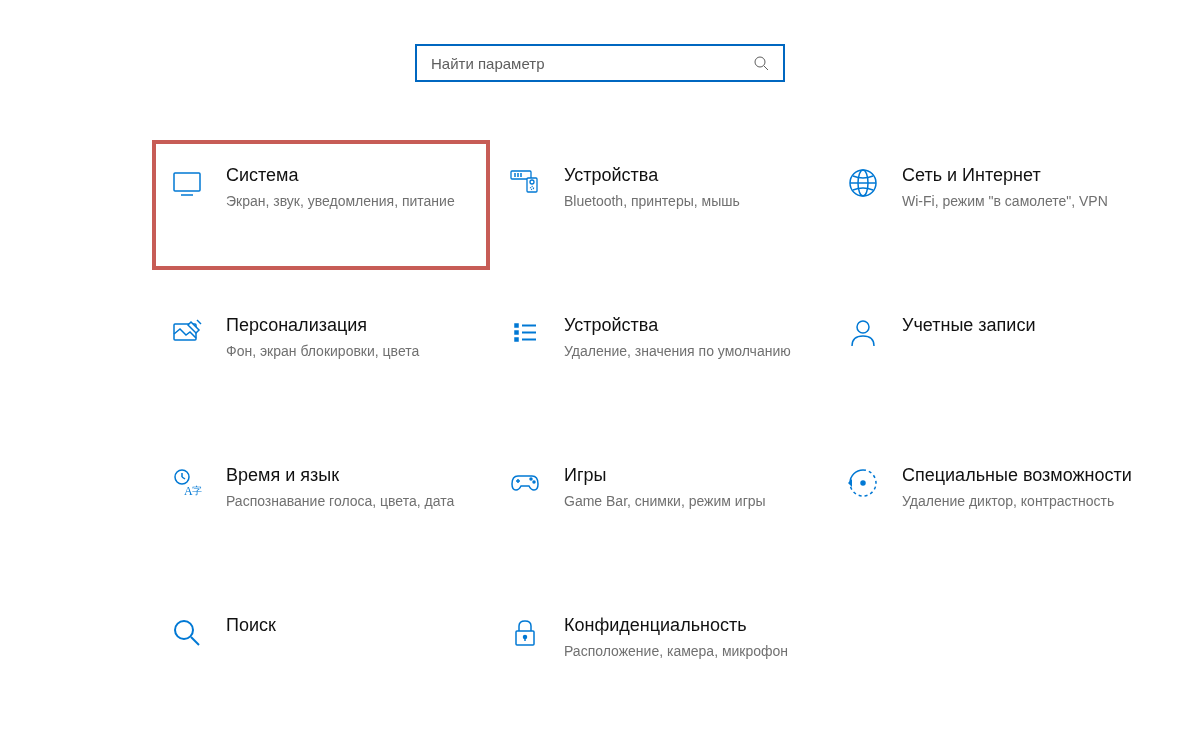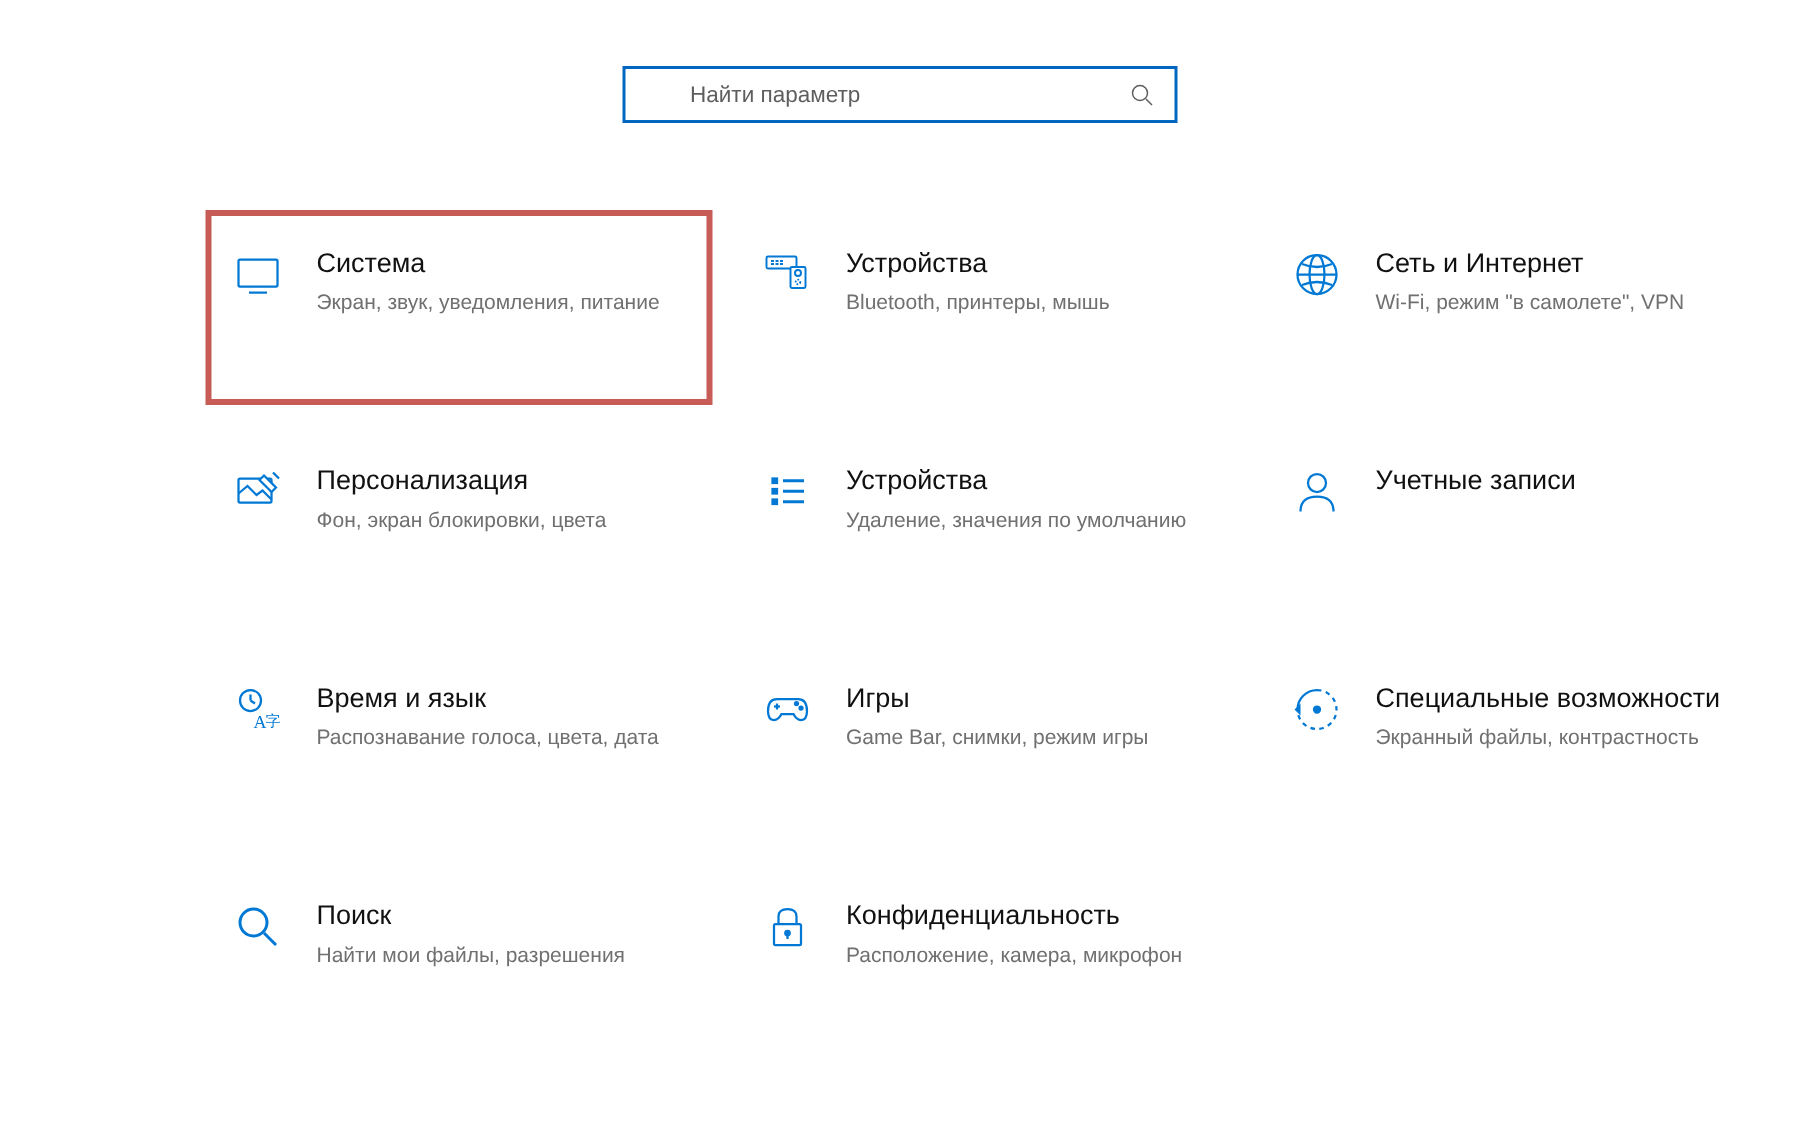--- a/index.html
+++ b/index.html
@@ -34,42 +34,40 @@
     }
 
     .search-box input {
       flex: 1;
       border: none;
       outline: none;
       font-size: 15px;
       color: #5e5e5e;
       font-family: inherit;
       background: transparent;
-      margin-left: 29px;
     }
 
     .search-box input::placeholder {
       color: #5e5e5e;
     }
 
     .search-icon {
       width: 16px;
       height: 16px;
       flex-shrink: 0;
     }
 
     .categories-grid {
       display: grid;
       grid-template-columns: repeat(3, 338px);
       column-gap: 0;
       row-gap: 20px;
       justify-content: center;
       padding: 0 0 0 0;
       margin-left: 118px;
-      gap: 15px;
     }
 
     .category-item {
       display: flex;
       align-items: flex-start;
       gap: 22px;
       padding: 24px 18px 40px 18px;
       cursor: pointer;
       min-height: 130px;
       position: relative;
@@ -261,34 +259,33 @@
     <span class="category-icon">
       <svg viewBox="0 0 34 34" fill="none" stroke="#0078d4" stroke-width="1.5">
         <path d="M17 4 A13 13 0 1 1 4 17" stroke-dasharray="3 3"></path>
         <path d="M17 4 A13 13 0 0 0 4 17"></path>
         <polygon points="6,13 2,17 6,21" fill="#0078d4" stroke="none"></polygon>
         <circle cx="17" cy="17" r="2" fill="#0078d4"></circle>
       </svg>
     </span>
     <div class="category-text">
       <div class="category-title">Специальные возможности</div>
-      <div class="category-desc">Экранный файлы, контрастность</div>
+      <div class="category-desc">Удаление диктор, контрастность</div>
     </div>
   </div>
 
   <div class="category-item">
     <span class="category-icon">
       <svg viewBox="0 0 34 34" fill="none" stroke="#0078d4" stroke-width="2">
         <circle cx="14" cy="14" r="9"></circle>
         <line x1="21" y1="21" x2="29" y2="29"></line>
       </svg>
     </span>
     <div class="category-text">
       <div class="category-title">Поиск</div>
-      <div class="category-desc">Найти мои файлы, разрешения</div>
     </div>
   </div>
 
   <div class="category-item">
     <span class="category-icon">
       <svg viewBox="0 0 34 34" fill="none" stroke="#0078d4" stroke-width="1.5">
         <rect x="8" y="15" width="18" height="14" rx="1"></rect>
         <path d="M11 15 L11 10 Q11 5 17 5 Q23 5 23 10 L23 15"></path>
         <circle cx="17" cy="21" r="1.5" fill="#0078d4"></circle>
         <line x1="17" y1="22" x2="17" y2="25"></line>

